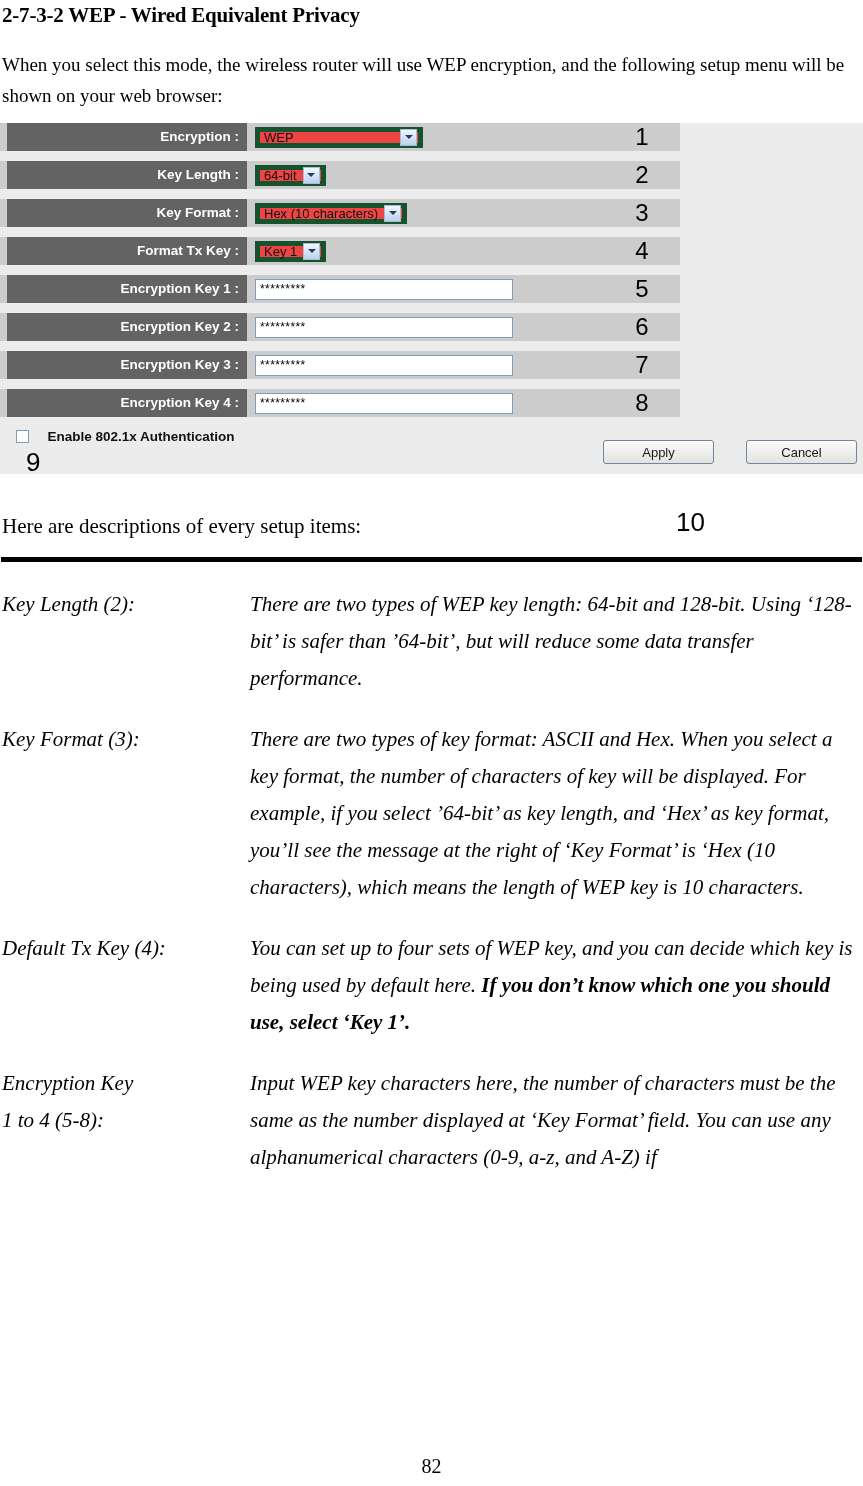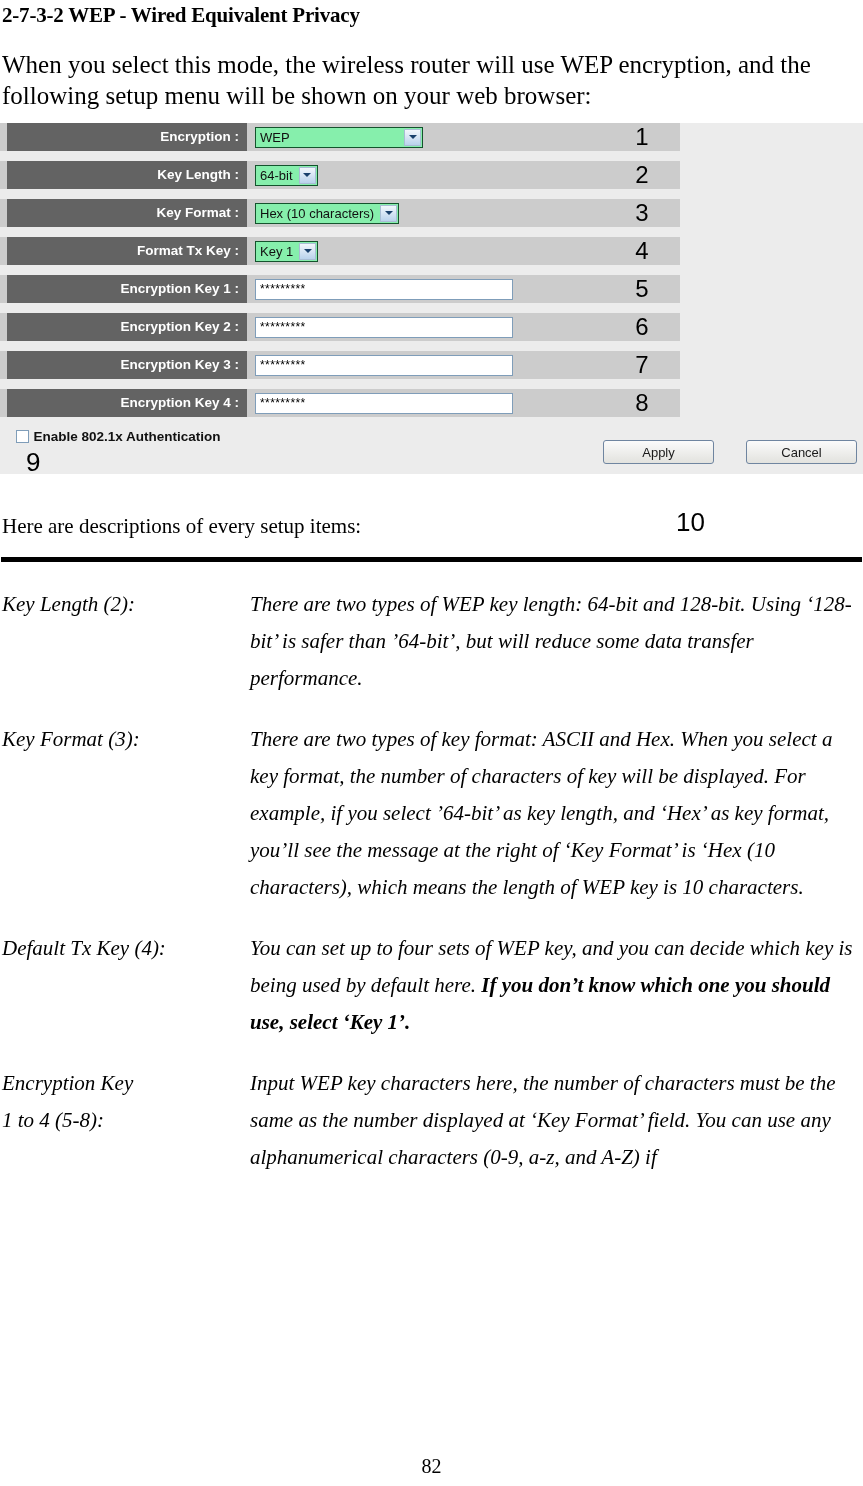--- a/index.html
+++ b/index.html
@@ -18,21 +18,21 @@
 
   
   .doc-title {
     font-size: 21px;
     font-weight: bold;
     padding: 3px 0 0 2px;
     letter-spacing: -0.2px;
   }
 
   .intro {
-    font-size: 25px;
+    font-size: 19px;
     line-height: 31px;
     padding: 21px 0 0 2px;
     width: 860px;
   }
 
   
   .panel {
     position: relative;
     margin-top: 12px;
     width: 863px;
@@ -93,22 +93,22 @@
     color: #000000;
     text-align: center;
     width: 40px;
   }
   .callout-rownum { left: 622px; }
 
   
   .sel {
     display: inline-flex;
     align-items: center;
-    background: #86efac;
-    border: 1px solid #14532d;
+    background: #ef4444;
+    border: 5px solid #14532d;
     height: 21px;
     box-sizing: border-box;
     font-size: 13px;
     font-family: "Liberation Sans", sans-serif;
     color: #111111;
     padding: 0 0 0 4px;
   }
   .sel.wide { width: 168px; }
   .sel .sel-text {
     flex: 1 1 auto;
@@ -169,20 +169,21 @@
     vertical-align: middle;
     box-sizing: border-box;
   }
   .check-label {
     display: inline-block;
     font-family: "Liberation Sans", sans-serif;
     font-size: 13.5px;
     font-weight: bold;
     color: #111111;
     vertical-align: middle;
+    margin-left: 14px;
   }
 
   .callout-9 {
     position: absolute;
     left: 26px;
     top: 20px;
     font-family: "Liberation Sans", sans-serif;
     font-size: 26px;
     color: #000000;
   }

